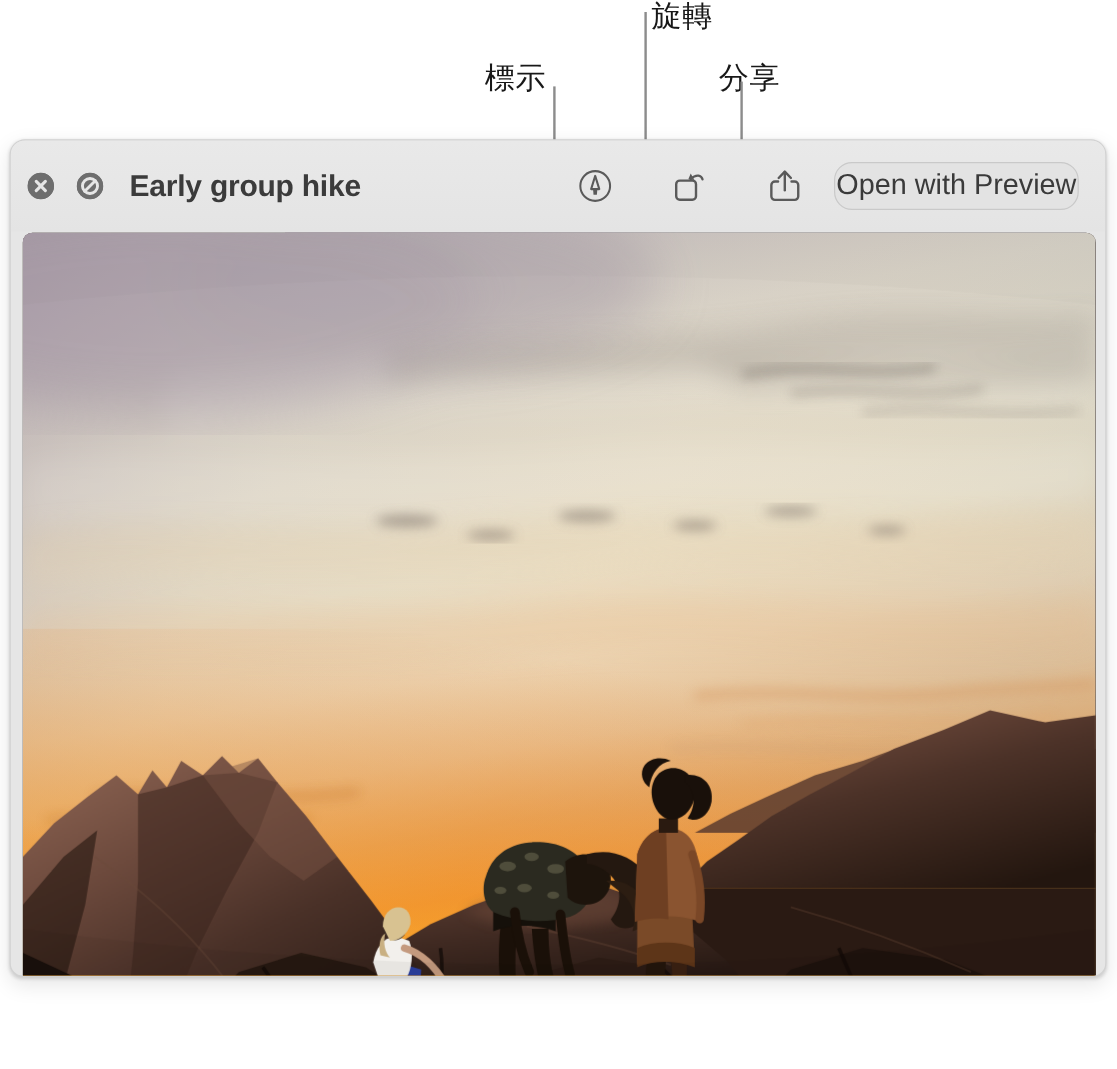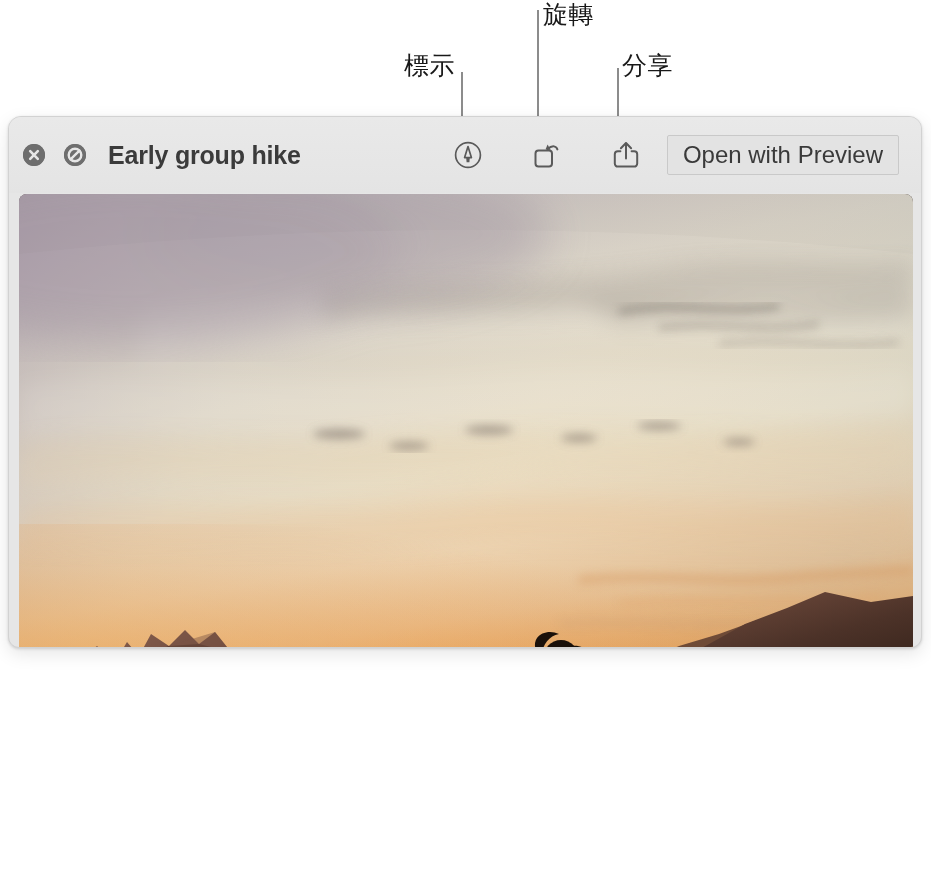--- a/index.html
+++ b/index.html
@@ -34,21 +34,21 @@
     width: 2px;
     background: #8c8c8c;
   }
 
   
   #quicklook-window {
     position: absolute;
     left: 8px;
     top: 116px;
     width: 914px;
-    height: 532px;
+    height: 698px;
     background: #e6e6e6;
     border-radius: 13px 13px 11px 11px;
     box-shadow: 0 1px 3px rgba(0,0,0,0.14), 0 6px 18px rgba(0,0,0,0.10);
     border: 1px solid #d2d2d2;
     overflow: hidden;
   }
 
   
   #titlebar {
     position: relative;
@@ -92,27 +92,27 @@
     width: 34px;
     height: 34px;
     display: flex;
     align-items: center;
     justify-content: center;
     cursor: default;
   }
 
   #open-with-btn {
     height: 40px;
-    padding: 0 15px;
+    padding: 0 1px;
     display: flex;
     align-items: center;
     justify-content: center;
     background: #e3e3e3;
     border: 1px solid #c9c9c9;
-    border-radius: 2px;
+    border-radius: 15px;
     font-size: 24px;
     color: #3a3a3a;
     white-space: nowrap;
     margin-right: 10px;
     cursor: default;
   }
 
   
   #photo-frame {
     position: absolute;
@@ -131,21 +131,21 @@
 <body>
 
 <div id="stage">
 
   <div class="callout-label" id="label-markup" style="left: 404px; top: 53px;">標示</div>
   <div class="leader-line" id="line-markup" style="left: 461px; top: 72px; height: 62px; background: rgb(140, 140, 140);"></div>
 
   <div class="callout-label" id="label-rotate" style="left: 543px; top: 2px;">旋轉</div>
   <div class="leader-line" id="line-rotate" style="left: 537px; top: 10px; height: 124px; background: rgb(140, 140, 140);"></div>
 
-  <div class="callout-label" id="label-share" style="left: 622px; top: 53px;">分享</div>
+  <div class="callout-label" id="label-share" style="left: 599px; top: 53px;">分享</div>
   <div class="leader-line" id="line-share" style="left: 617px; top: 68px; height: 66px; background: rgb(140, 140, 140);"></div>
 
   <div id="quicklook-window">
 
     <div id="titlebar">
 
       <div class="traffic-btn">
         <svg width="22" height="22" viewBox="0 0 22 22">
           <circle cx="11" cy="11" r="11" fill="#6e6e6e"></circle>
           <path d="M7.2 7.2 L14.8 14.8 M14.8 7.2 L7.2 14.8" stroke="#e6e6e6" stroke-width="2.6" stroke-linecap="round"></path>

